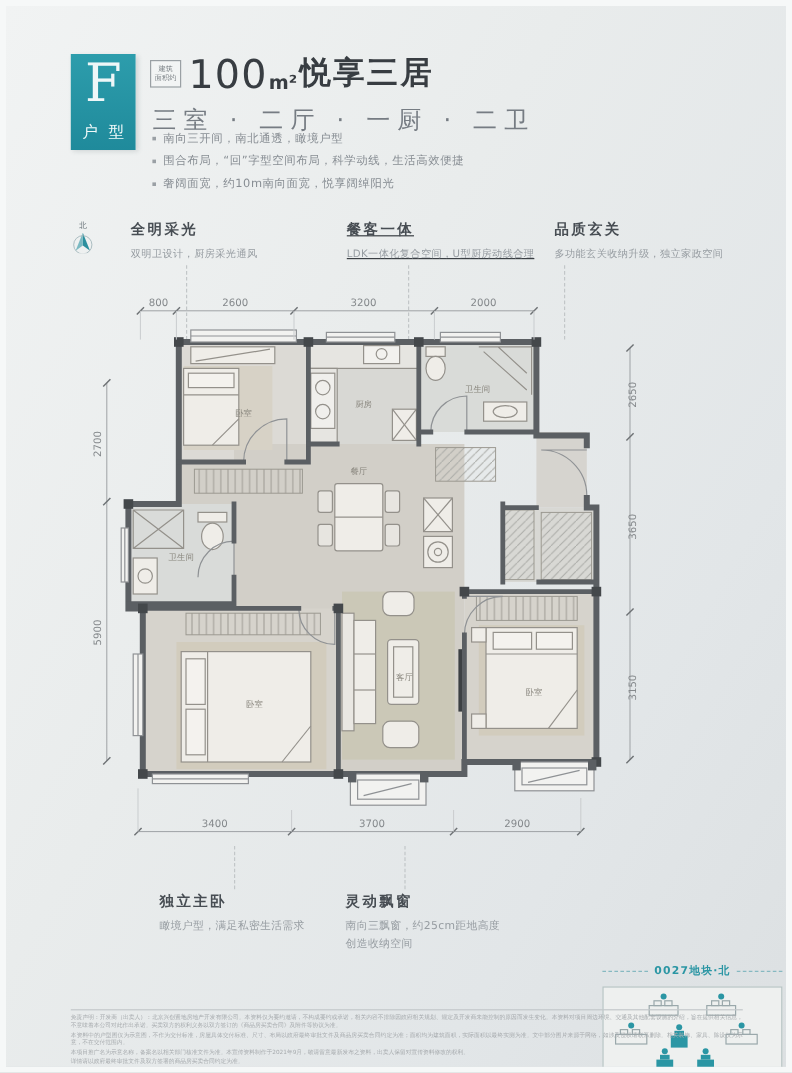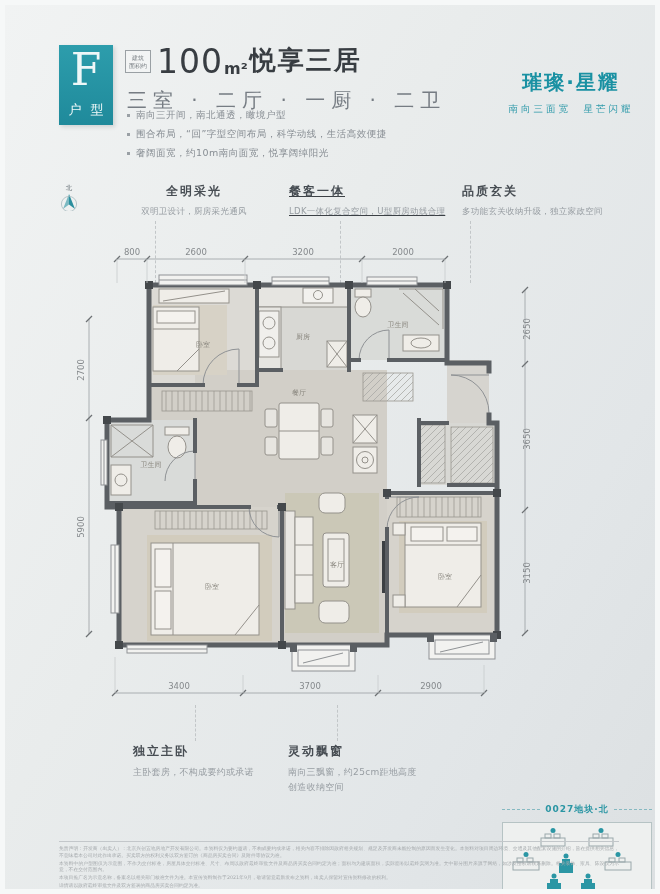--- a/index.html
+++ b/index.html
@@ -72,35 +72,31 @@
   </div>
 
   <div class="abs subline">三室 · 二厅 · 一厨 · 二卫</div>
 
   <div class="abs bullets">
     <div class="b">南向三开间，南北通透，瞰境户型</div>
     <div class="b">围合布局，“回”字型空间布局，科学动线，生活高效便捷</div>
     <div class="b">奢阔面宽，约10m南向面宽，悦享阔绰阳光</div>
   </div>
 
-  <div class="abs brand">
-    <div class="brandName">璀璨·星耀</div>
-    <div class="brandSlogan">南向三面宽　星芒闪耀</div>
-  </div>
 
   <div class="abs compass">
     <div class="lbl">北</div>
     <svg width="18" height="18" viewBox="0 0 18 18">
       <path d="M9 1 L15 16 L9 11.5 Z" fill="#2b8f9e"></path>
       <path d="M9 1 L3 16 L9 11.5 Z" fill="#7bb9c2"></path>
       <circle cx="9" cy="11" r="7.6" fill="none" stroke="#9fb3b8" stroke-width="0.7"></circle>
     </svg>
   </div>
 
-  <div class="abs feat" style="left:104px;text-align:center;">
+  <div class="abs feat" style="left:104px;">
     <div class="featTitle">全明采光</div>
     <div class="featDesc">双明卫设计，厨房采光通风</div>
   </div>
   <div class="abs feat" style="left:284px;width:200px;text-decoration:underline;">
     <div class="featTitle">餐客一体</div>
     <div class="featDesc">LDK一体化复合空间，U型厨房动线合理</div>
   </div>
   <div class="abs feat" style="left:457px;width:185px;">
     <div class="featTitle">品质玄关</div>
     <div class="featDesc">多功能玄关收纳升级，独立家政空间</div>
@@ -350,21 +346,21 @@
       <text x="463" y="194" transform="rotate(-90 463 194)">3650</text>
       <text x="463" y="328" transform="rotate(-90 463 328)">3150</text>
       <text x="112" y="444">3400</text>
       <text x="243" y="444">3700</text>
       <text x="364" y="444">2900</text>
     </g>
   </svg>
 
   <div class="abs note" style="left:128px;">
     <div class="noteTitle">独立主卧</div>
-    <div class="noteDesc">主卧套房，不构成要约或承诺</div>
+    <div class="noteDesc">瞰境户型，满足私密生活需求</div>
   </div>
   <div class="abs note" style="left:283px;">
     <div class="noteTitle">灵动飘窗</div>
     <div class="noteDesc">南向三飘窗，约25cm距地高度</div>
     <div class="noteDesc" style="margin-top:1px;">创造收纳空间</div>
   </div>
 
   <div class="abs sitemap">
     <div class="siteTitleRow">
       <div class="siteDash"></div>

